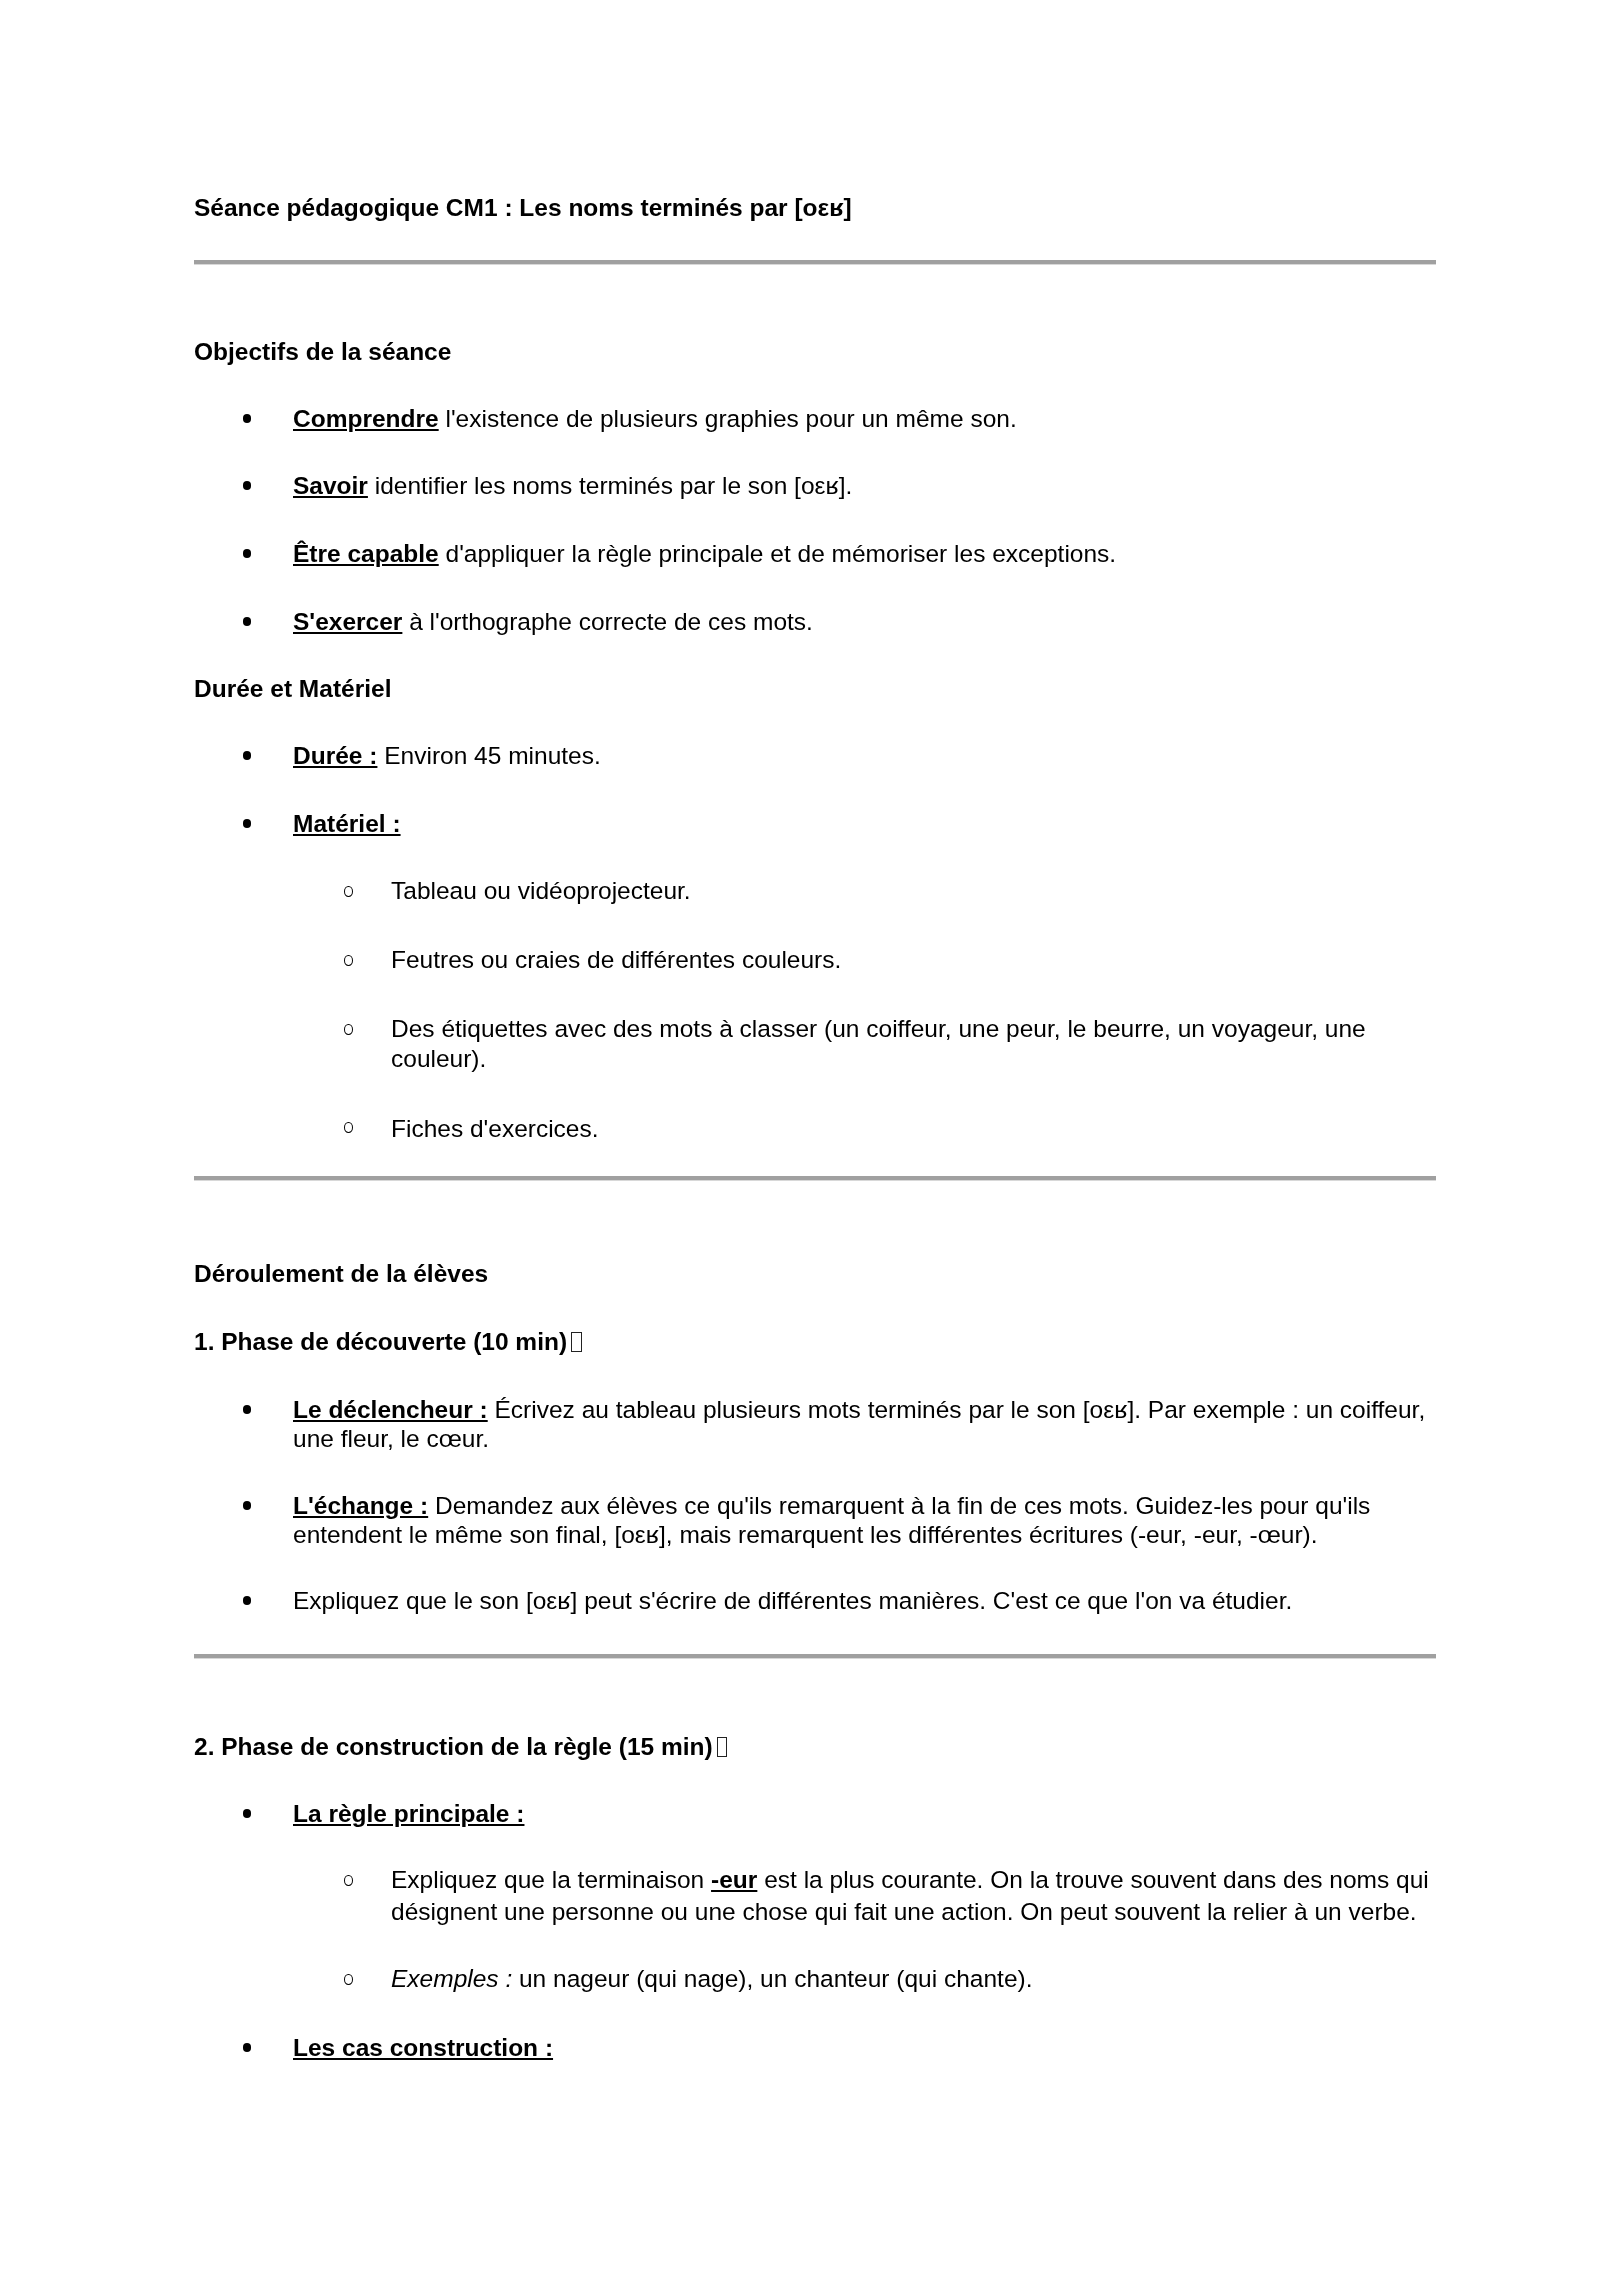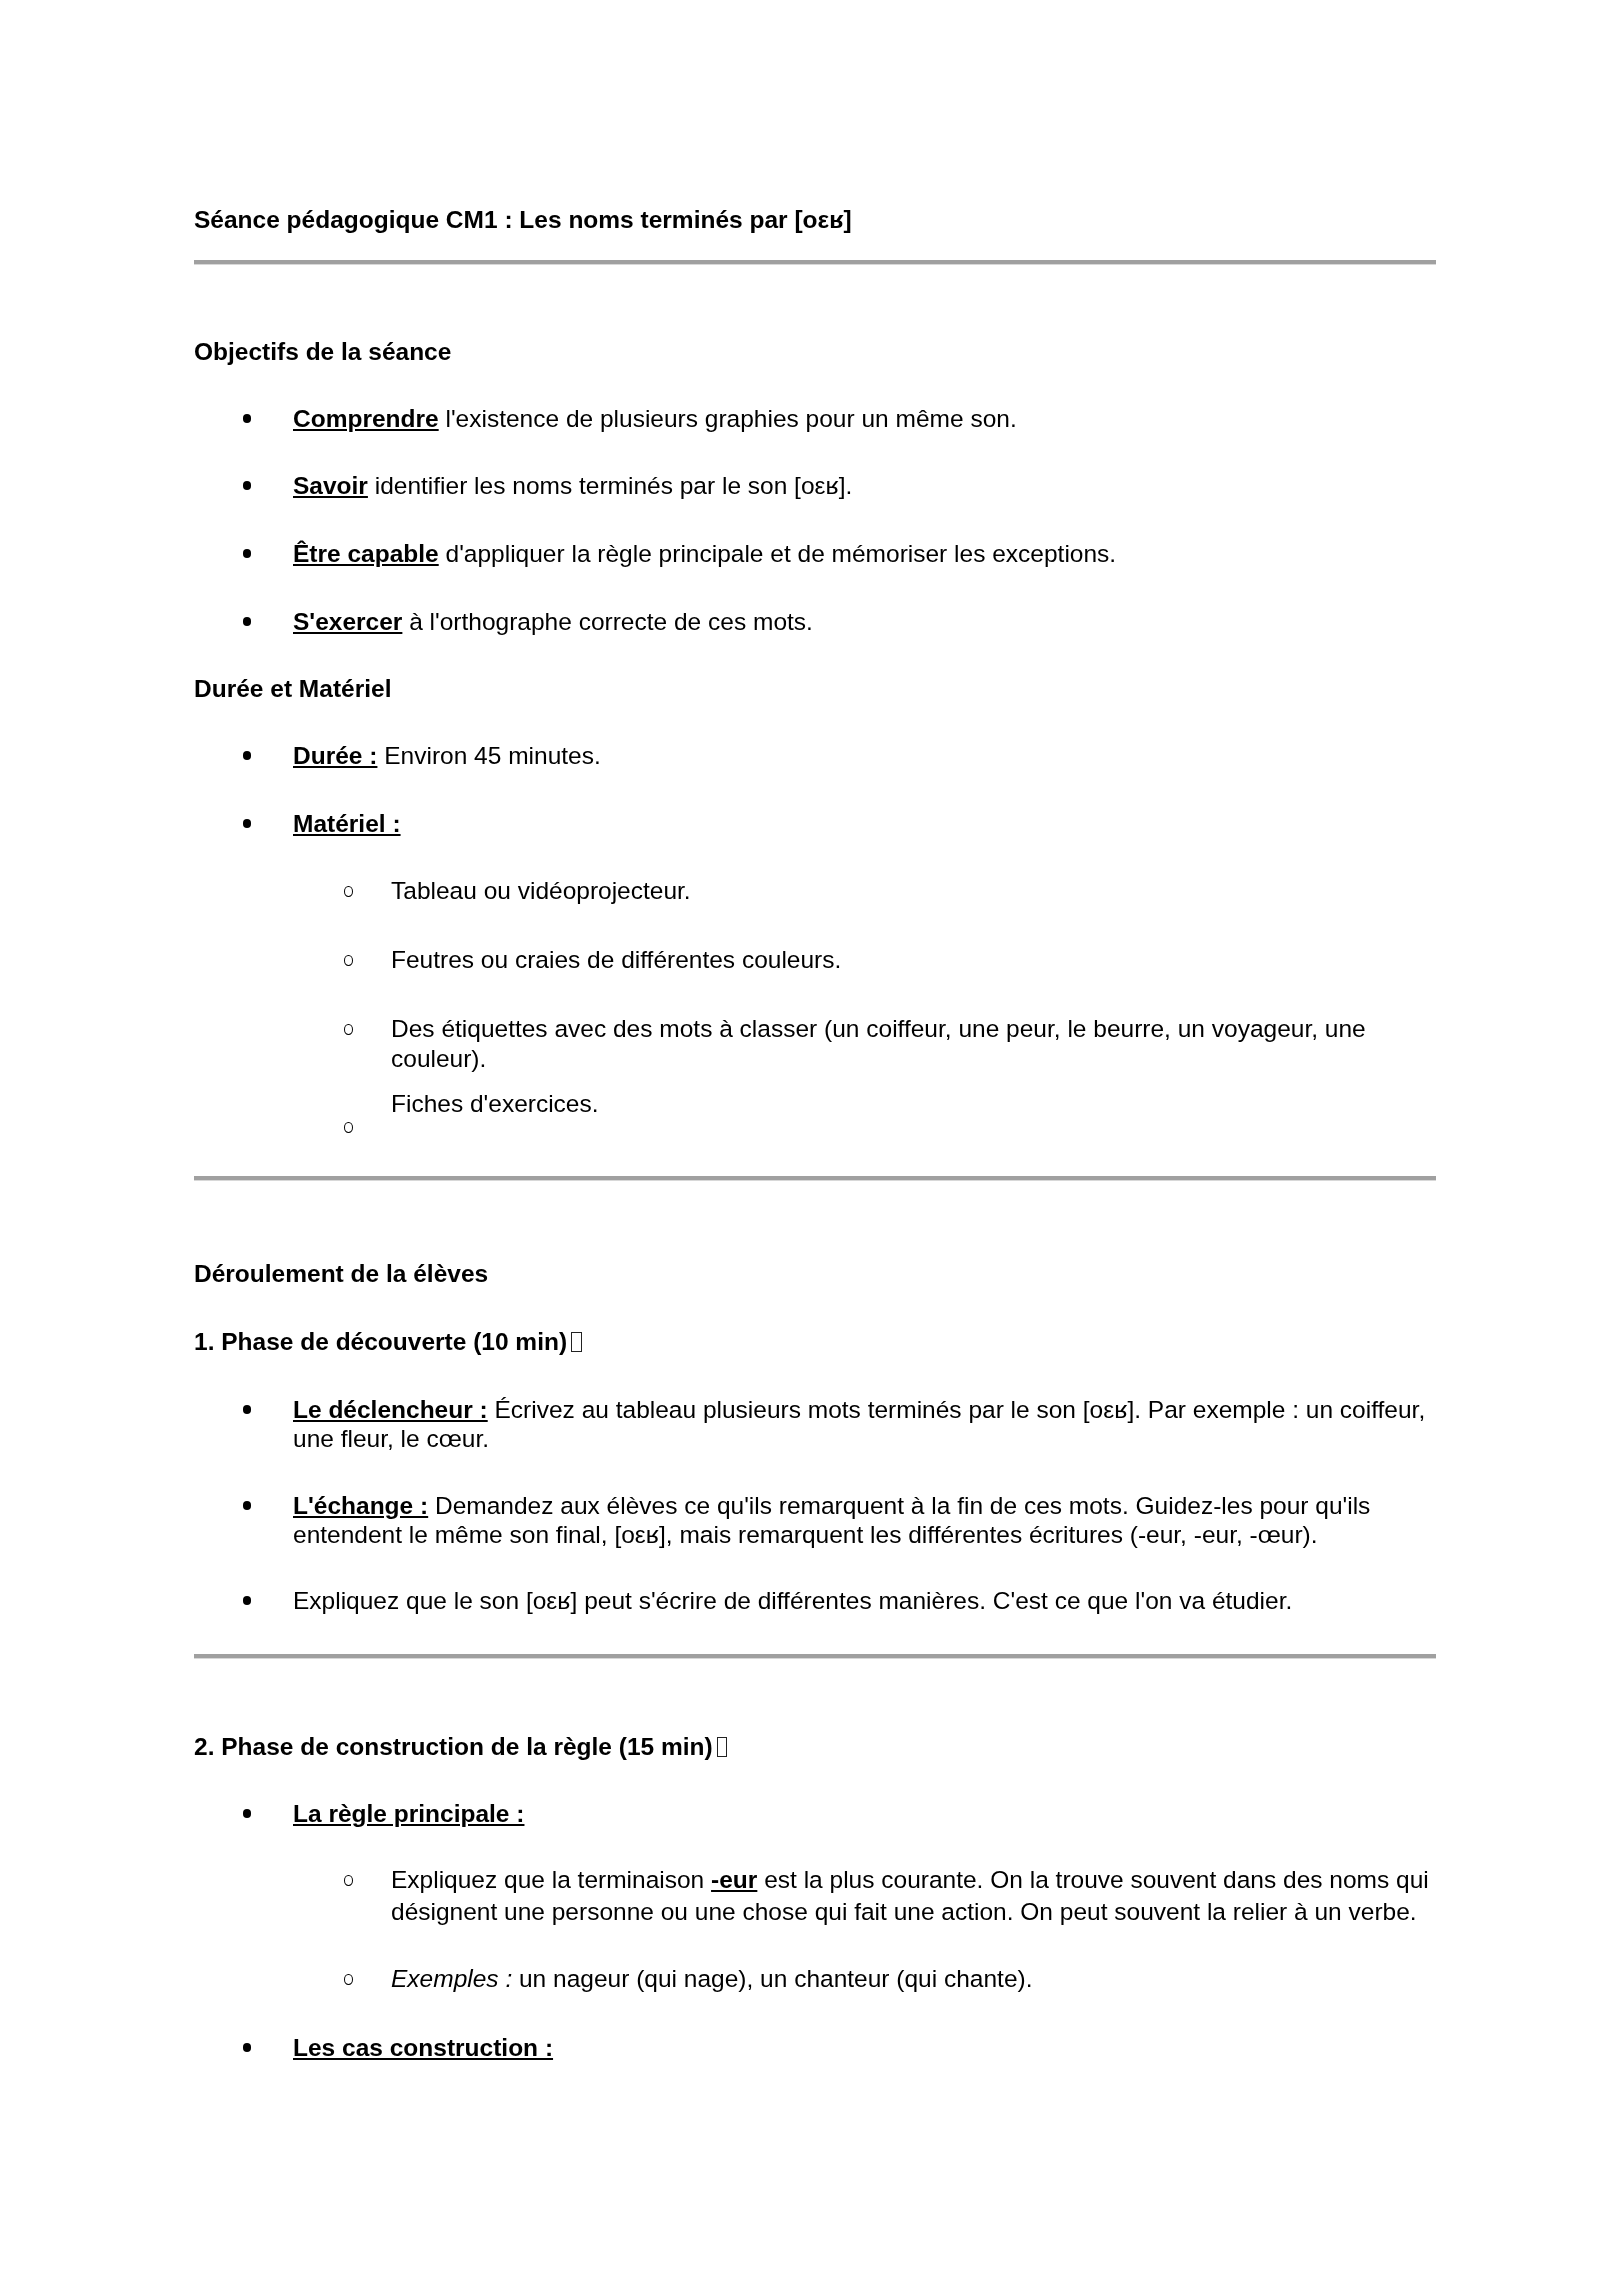--- a/index.html
+++ b/index.html
@@ -18,21 +18,21 @@
   .t1 { left: 293px; }
   .t2 { left: 391px; }
   b { font-weight: bold; text-decoration: underline; }
   i { }
   .tofu { display: inline-block; width: 10.8px; height: 19.6px; border: 1.5px solid #222; box-sizing: border-box;
           vertical-align: -2px; margin-left: 3.9px; }
 </style>
 </head>
 <body>
 
-<div class="abs h" style="top:205px">Séance pédagogique CM1 : Les noms terminés par [oεʁ]</div>
+<div class="abs h" style="top:193px">Séance pédagogique CM1 : Les noms terminés par [oεʁ]</div>
 <div class="rule" style="top:260px"></div>
 
 <div class="abs h" style="top:337px">Objectifs de la séance</div>
 
 <div>
   <span class="abs bullet" style="top:404px"></span>
   <div class="abs t1" style="top:404px"><b>Comprendre</b><span> l'existence de plusieurs graphies pour un même son.</span></div>
 
   <span class="abs bullet" style="top:471px"></span>
   <div class="abs t1" style="top:471px"><b>Savoir</b><span> identifier les noms terminés par le son [oεʁ].</span></div>
@@ -57,21 +57,21 @@
   <div class="abs t2" style="top:876px">Tableau ou vidéoprojecteur.</div>
 
   <span class="abs sub" style="top:945px"></span>
   <div class="abs t2" style="top:945px">Feutres ou craies de différentes couleurs.</div>
 
   <span class="abs sub" style="top:1014px"></span>
   <div class="abs t2" style="top:1014px">Des étiquettes avec des mots à classer (un coiffeur, une peur, le beurre, un voyageur, une</div>
   <div class="abs t2" style="top:1044px">couleur).</div>
 
   <span class="abs sub" style="top:1112px"></span>
-  <div class="abs t2" style="top:1089px">Fiches d'exercices.</div>
+  <div class="abs t2" style="top:1114px">Fiches d'exercices.</div>
 </div>
 
 <div class="rule" style="top:1176px"></div>
 
 <div class="abs h" style="top:1259px">Déroulement de la élèves</div>
 
 <div class="abs h" style="top:1327px"><span>1. Phase de découverte (10 min)</span><span class="tofu"></span></div>
 
 <span class="abs bullet" style="top:1395px"></span>
 <div class="abs t1" style="top:1395px"><b>Le déclencheur :</b><span> Écrivez au tableau plusieurs mots terminés par le son [oεʁ]. Par exemple : un coiffeur,</span></div>

